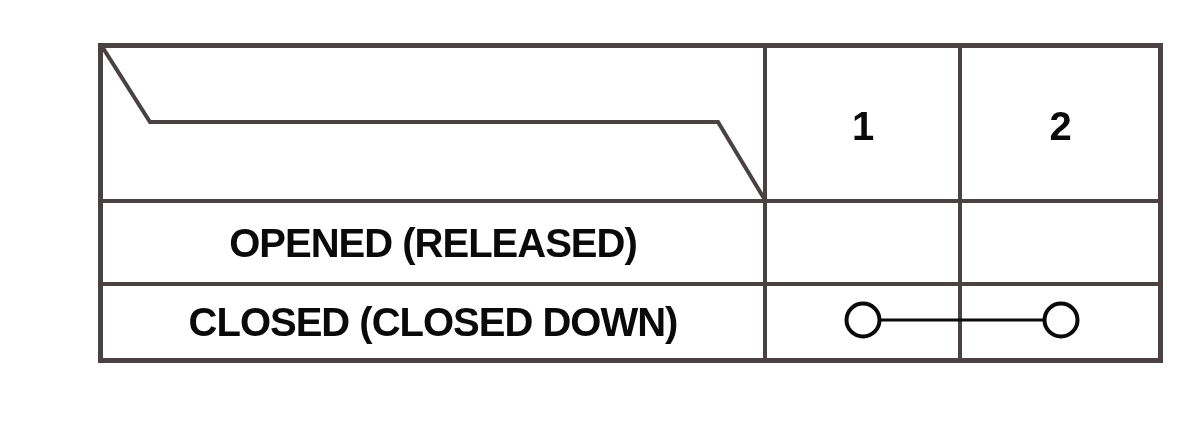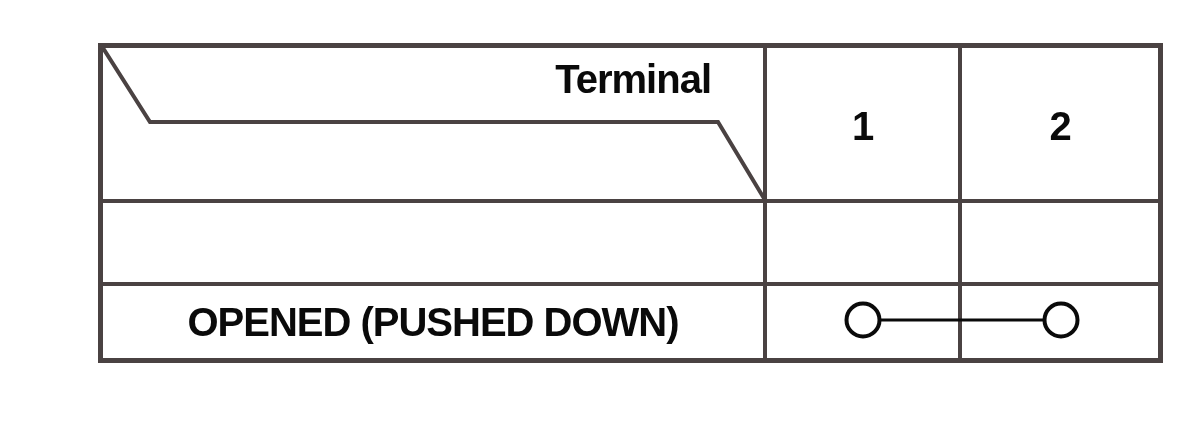--- a/index.html
+++ b/index.html
@@ -70,32 +70,34 @@
 <body>
 
 <div class="conn-table">
 
   <div class="vline v1"></div>
   <div class="vline v2"></div>
   <div class="hline h1"></div>
   <div class="hline h2"></div>
 
   <div class="cell corner-cell">
-    <span class="label-text corner-terminal">Terminal</span>
   </div>
 
   <div class="cell head-col c1">
     <span class="label-text">1</span>
   </div>
   <div class="cell head-col c2">
     <span class="label-text">2</span>
   </div>
 
+  <div class="cell row-label r1">
+    <span class="label-text">OPENED (RELEASED)</span>
+  </div>
   <div class="cell row-label r2">
-    <span class="label-text">OPENED (PUSHED DOWN)</span>
+    <span class="label-text">CLOSED (CLOSED DOWN)</span>
   </div>
 
   <div class="cell term-cell c1"></div>
   <div class="cell term-cell c2"></div>
 
   <svg class="overlay-svg" viewBox="0 0 1055 310">
     <polyline class="diag" points="0,0 47,74 615,74 662,152"></polyline>
     <g>
       <line class="sym-line" x1="777" y1="272" x2="942" y2="272"></line>
       <circle class="sym-circle" cx="760" cy="272" r="16.5"></circle>

